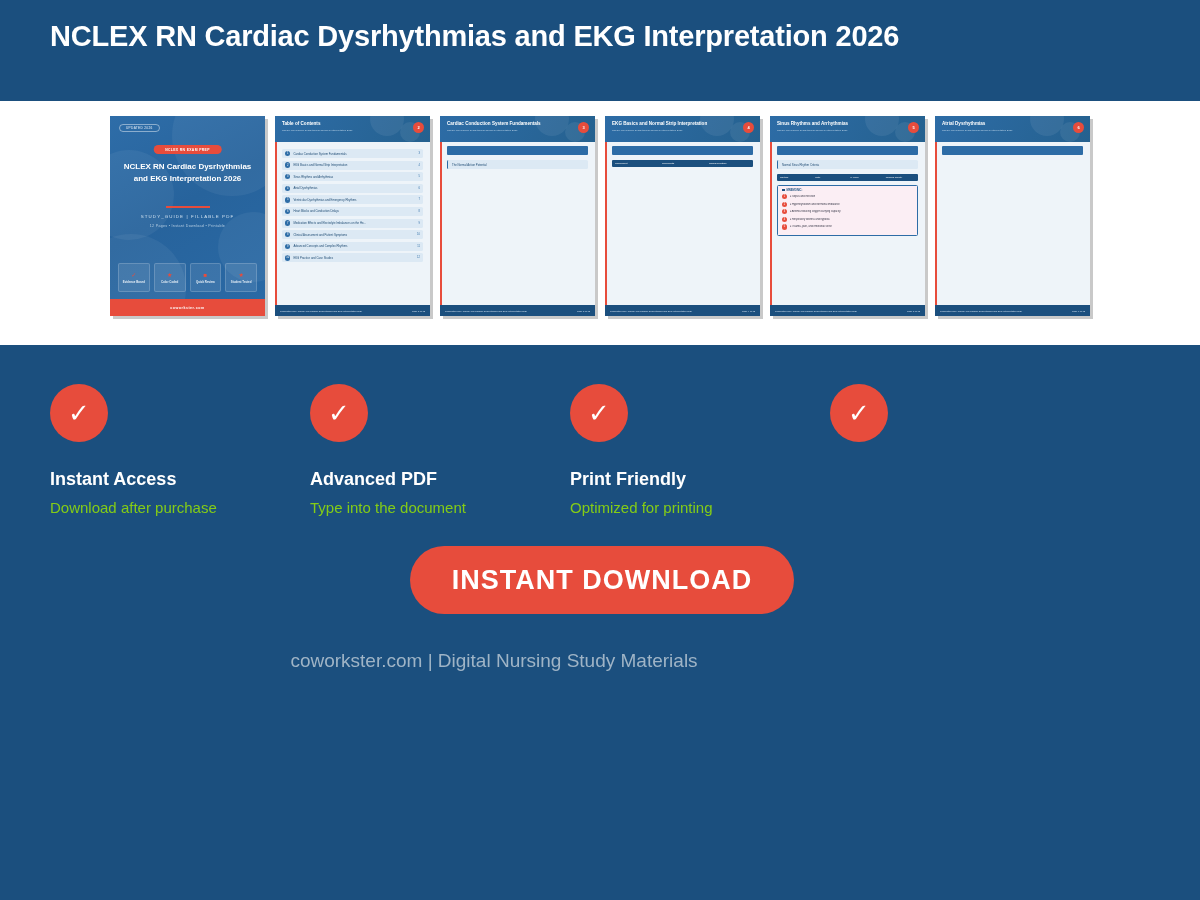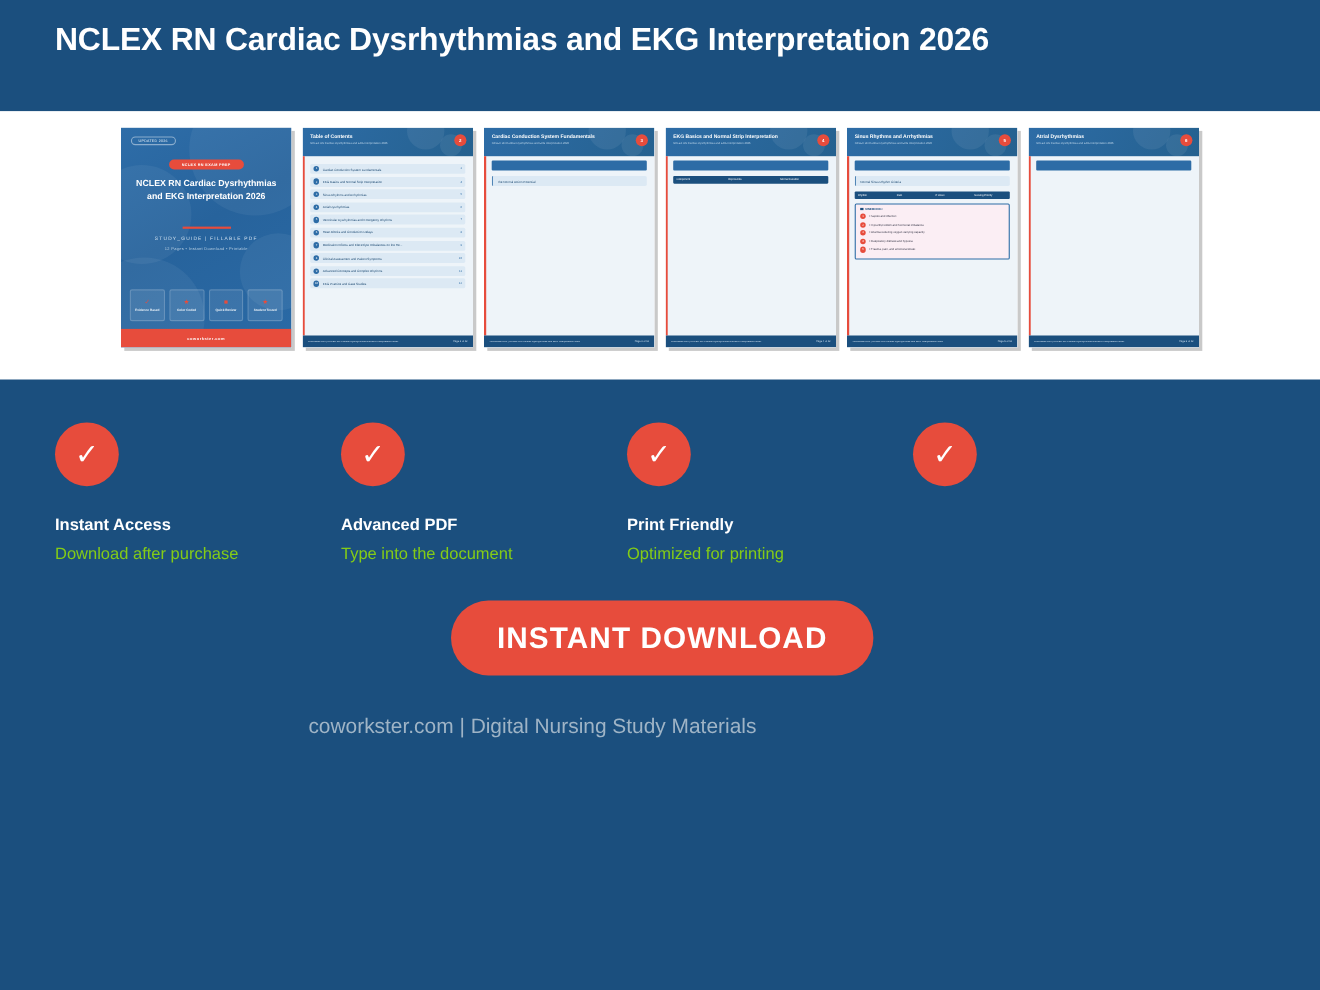--- a/index.html
+++ b/index.html
@@ -177,38 +177,38 @@
     position:absolute;left:50px;top:384px;width:1100px;
     display:flex;
   }
   .feature{width:260px;flex:0 0 auto;}
   .feat-circle{
     width:58px;height:58px;border-radius:50%;background:#e74c3c;
     display:flex;align-items:center;justify-content:center;
     color:#ffffff;font-size:26px;line-height:1;
   }
   .feat-title{
-    margin-top:27px;font-size:15px;font-weight:bold;color:#ffffff;
+    margin-top:27px;font-size:18px;font-weight:bold;color:#ffffff;
   }
   .feat-desc{
     margin-top:9px;font-size:15px;color:#84cc16;
   }
 
   
   .cta{
     position:absolute;left:410px;top:546px;width:384px;height:68px;
     background:#e74c3c;border-radius:34px;
     display:flex;align-items:center;justify-content:center;
     color:#ffffff;font-size:27px;font-weight:bold;letter-spacing:1px;
     cursor:pointer;
   }
 
   
   .note{
-    position:absolute;left:0;top:650px;width:968px;text-align:center;
+    position:absolute;left:10px;top:650px;width:968px;text-align:center;
     font-size:19px;color:#9fb4c6;
   }
 </style>
 </head>
 <body>
 
 <div class="page">
 
   <div class="header">
     <div class="header-title">NCLEX RN Cardiac Dysrhythmias and EKG Interpretation 2026</div>

